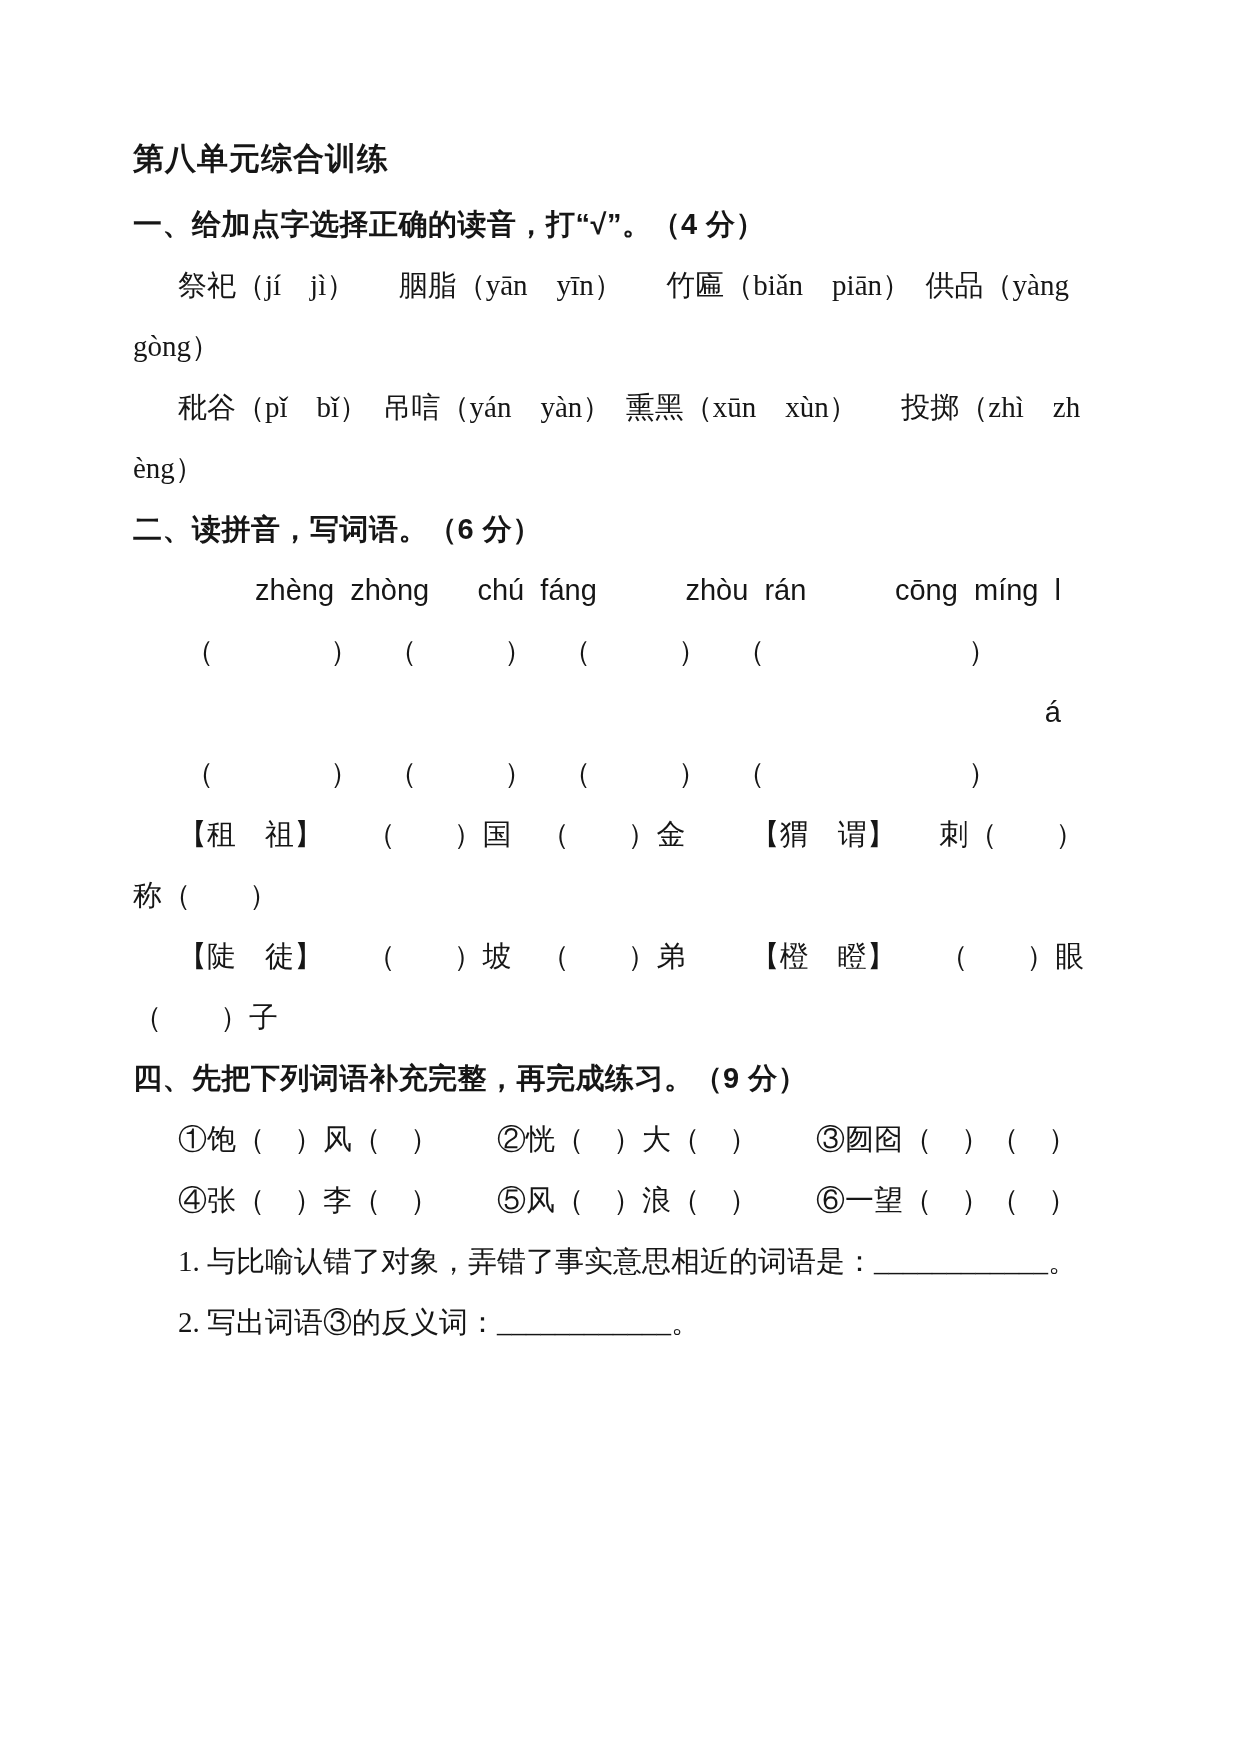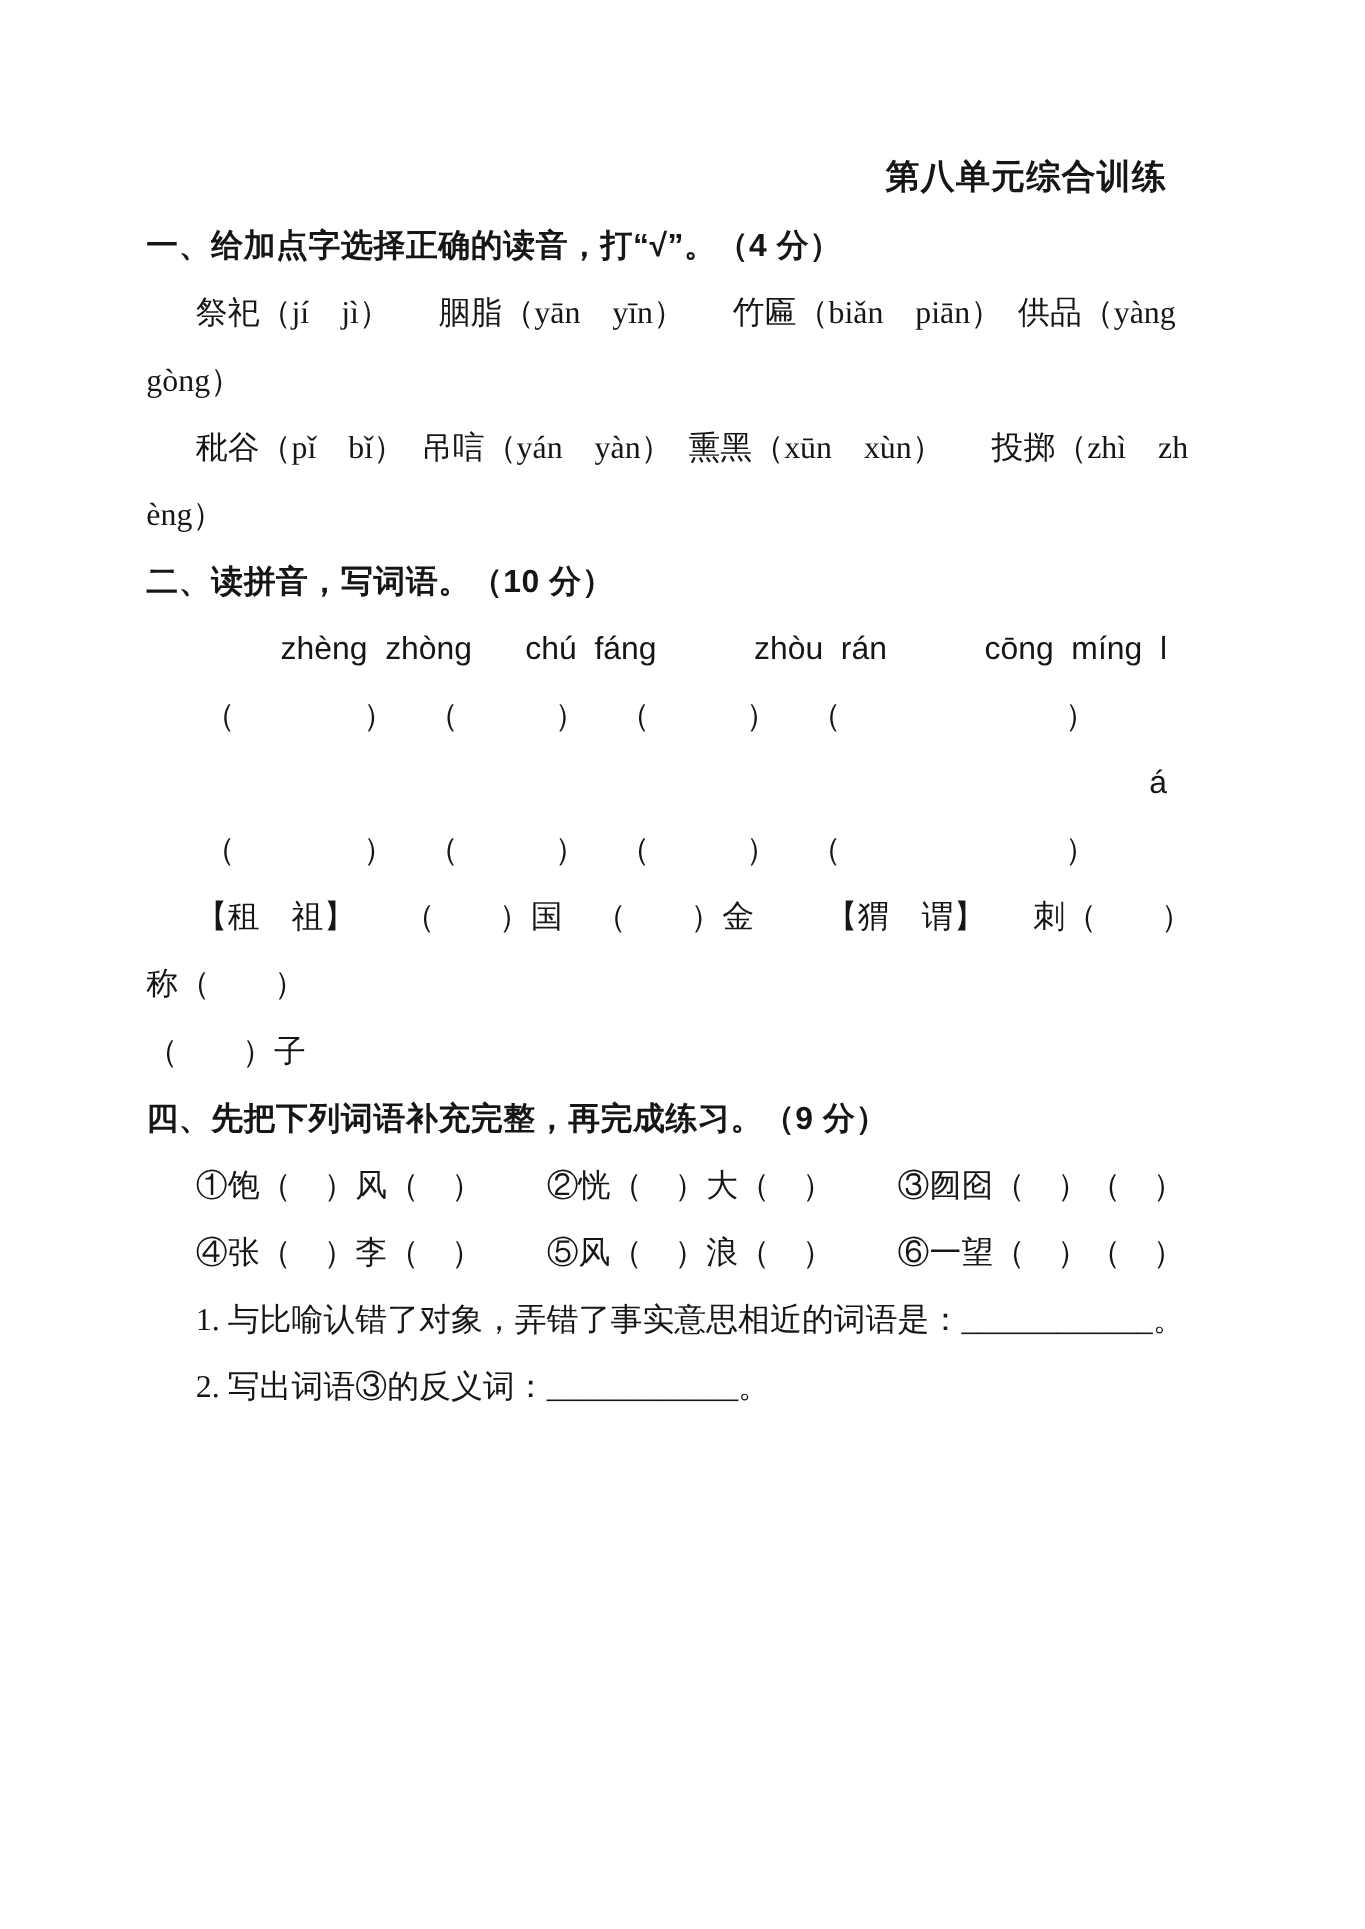--- a/index.html
+++ b/index.html
@@ -20,22 +20,22 @@
   }
   .line {
     height: 61px;
     line-height: 61px;
     white-space: pre;
     font-size: 29px;
   }
   .title {
     height: 66px;
     line-height: 66px;
-    text-align: right;
-    font-family: Liberation Sans, sans-serif;
+    text-align: left;
+    font-family: Liberation Mono, monospace;
     font-weight: 700;
     font-size: 31px;
     letter-spacing: 1px;
   }
   .heading {
     font-family: "Liberation Sans", sans-serif;
     font-weight: 600;
     letter-spacing: 0.5px;
   }
   .body {
@@ -58,28 +58,29 @@
 <div class="page">
 
   <div class="title">第八单元综合训练</div>
 
   <div class="line heading">一、给加点字选择正确的读音，打“√”。（4 分）</div>
   <div class="line body indent">祭祀（jí　jì）　  胭脂（yān　yīn）　  竹匾（biǎn　piān）  供品（yàng</div>
   <div class="line body">gòng）</div>
   <div class="line body indent">秕谷（pǐ　bǐ）  吊唁（yán　yàn）  熏黑（xūn　xùn）　  投掷（zhì　zh</div>
   <div class="line body">èng）</div>
 
-  <div class="line heading">二、读拼音，写词语。（10 分）</div>
+  <div class="line heading">二、读拼音，写词语。（6 分）</div>
   <div class="line pinyin indent">zhèng  zhòng      chú  fáng           zhòu  rán           cōng  míng  l</div>
   <div class="line body indent-brackets">（　　　　）　（　　　）　（　　　）　（　　　　　　　）</div>
   <div class="line pinyin">á</div>
   <div class="line body indent-brackets">（　　　　）　（　　　）　（　　　）　（　　　　　　　）</div>
 
   <div class="line body indent">【租　祖】　  （　　）国　（　　）金　　 【猬　谓】　  刺（　　）</div>
   <div class="line body">称（　　）</div>
+  <div class="line body indent">【陡　徒】　  （　　）坡　（　　）弟　　 【橙　瞪】　  （　　）眼</div>
   <div class="line body">（　　）子</div>
 
   <div class="line heading">四、先把下列词语补充完整，再完成练习。（9 分）</div>
   <div class="line body indent">①饱（　）风（　）　　②恍（　）大（　）　　③囫囵（　）（　）</div>
   <div class="line body indent">④张（　）李（　）　　⑤风（　）浪（　）　　⑥一望（　）（　）</div>
   <div class="line body indent">1. 与比喻认错了对象，弄错了事实意思相近的词语是：____________。</div>
   <div class="line body indent">2. 写出词语③的反义词：____________。</div>
 
 </div>
 

